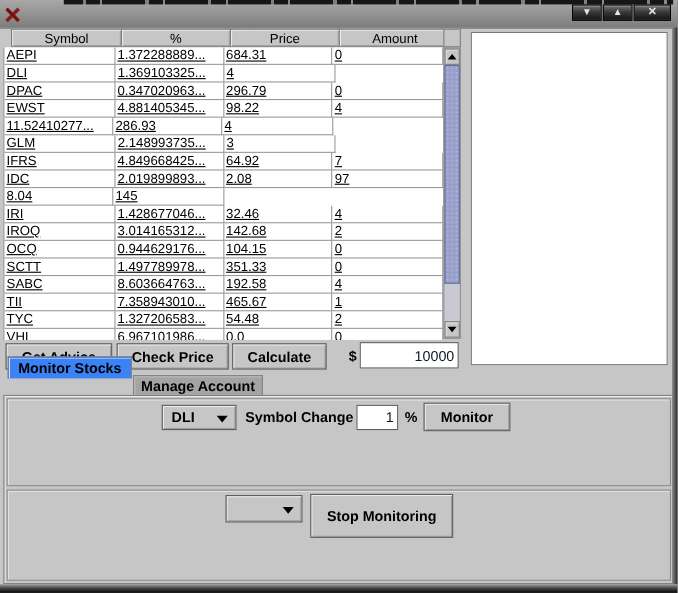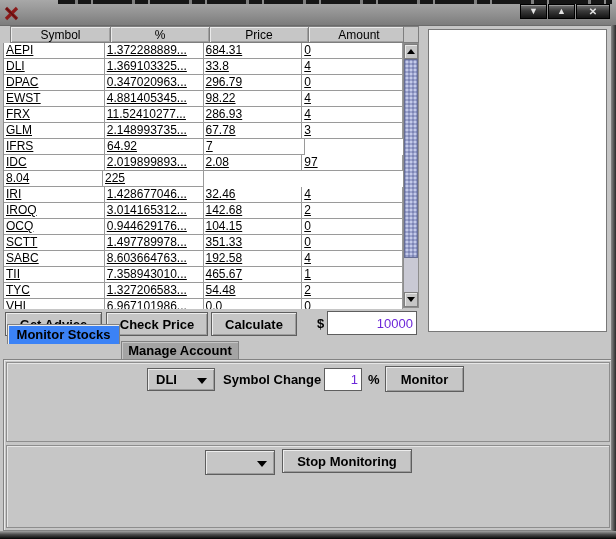--- a/index.html
+++ b/index.html
@@ -46,21 +46,21 @@
   .sthumb{position:absolute;left:0;top:15px;width:14px;height:199px;box-sizing:border-box;
     border:1px solid #666d93;background-color:#9aa2cd;
     background-image:radial-gradient(#c4cae9 26%,transparent 27%),radial-gradient(#7d85b5 26%,transparent 27%);
     background-size:4px 4px;background-position:0 0,2px 2px;}
   
   .btn{position:absolute;background:#c6c6c6;border:1px solid #5e5e5e;box-sizing:border-box;
     box-shadow:inset 1px 1px 0 #ededed, inset -1px -1px 0 #9c9c9c;
     display:flex;align-items:center;justify-content:center;
     font-weight:bold;font-size:13px;color:#000;cursor:default;}
   .tfield{position:absolute;background:#fff;border:1px solid #5e5e5e;box-sizing:border-box;
-    font-family:"Liberation Sans",sans-serif;font-size:13px;text-align:right;padding:0 3px;outline:none;color:#6d28d9;}
+    font-family:"Liberation Sans",sans-serif;font-size:13px;text-align:right;padding:0 3px;outline:none;color:#0f172a;}
   .lbl{position:absolute;font-weight:bold;font-size:13px;white-space:nowrap;}
   .combo{position:absolute;background:#c6c6c6;border:1px solid #5e5e5e;box-sizing:border-box;
     box-shadow:inset 1px 1px 0 #ededed, inset -1px -1px 0 #9c9c9c;
     display:flex;align-items:center;font-weight:bold;font-size:13px;padding-left:8px;}
   .combo .arrow{position:absolute;right:7px;top:50%;margin-top:-2px;width:0;height:0;
     border:5px solid transparent;border-top:6px solid #000;}
   .btn-get{left:5px;top:312px;width:97px;height:24px;}
   .btn-check{left:106px;top:312px;width:102px;height:24px;}
   .btn-calc{left:211px;top:312px;width:86px;height:24px;}
   .lbl-dollar{left:317px;top:316px;}
@@ -80,21 +80,21 @@
   .subpanel{position:absolute;background:#c6c6c6;border:1px solid #8d8d8d;box-sizing:border-box;
     box-shadow:inset 1px 1px 0 #e6e6e6;}
   .panelA{left:6px;top:362px;width:604px;height:80px;}
   .panelB{left:6px;top:445px;width:604px;height:83px;}
   .combo-stock{left:147px;top:368px;width:68px;height:23px;}
   .lbl-pct{left:223px;top:372px;}
   .fld-pct{left:324px;top:368px;width:38px;height:23px;}
   .lbl-unit{left:368px;top:372px;}
   .btn-monitor{left:385px;top:366px;width:79px;height:26px;}
   .combo-empty{left:205px;top:450px;width:70px;height:25px;}
-  .btn-stop{left:282px;top:449px;width:130px;height:24px;}
+  .btn-stop{left:282px;top:449px;width:130px;height:40px;}
   
   .edge-bottom{position:absolute;left:0;top:531px;width:616px;height:8px;
     background:linear-gradient(180deg,#a2a2a2,#4a4a4a 45%,#050505);}
   .edge-right{position:absolute;left:611px;top:25px;width:5px;height:506px;
     background:linear-gradient(90deg,#8a8a8a,#2a2a2a);}
 </style>
 </head>
 <body>
 
 <div id="win">
@@ -132,68 +132,66 @@
       <div class="trow">
         <span class="td c0">AEPI</span>
         <span class="td c1">1.372288889...</span>
         <span class="td c2">684.31</span>
         <span class="td c3">0</span>
       </div>
 
       <div class="trow">
         <span class="td c0">DLI</span>
         <span class="td c1">1.369103325...</span>
-        <span class="td c2">33.8</span>
         <span class="td c3">4</span>
       </div>
 
       <div class="trow">
         <span class="td c0">DPAC</span>
         <span class="td c1">0.347020963...</span>
         <span class="td c2">296.79</span>
         <span class="td c3">0</span>
       </div>
 
       <div class="trow">
         <span class="td c0">EWST</span>
         <span class="td c1">4.881405345...</span>
         <span class="td c2">98.22</span>
         <span class="td c3">4</span>
       </div>
 
       <div class="trow">
-        <span class="td c0">FRX</span>
         <span class="td c1">11.52410277...</span>
         <span class="td c2">286.93</span>
         <span class="td c3">4</span>
       </div>
 
       <div class="trow">
         <span class="td c0">GLM</span>
         <span class="td c1">2.148993735...</span>
-        <span class="td c2">67.78</span>
         <span class="td c3">3</span>
       </div>
 
       <div class="trow">
         <span class="td c0">IFRS</span>
+        <span class="td c1">4.849668425...</span>
         <span class="td c2">64.92</span>
         <span class="td c3">7</span>
       </div>
 
       <div class="trow">
         <span class="td c0">IDC</span>
         <span class="td c1">2.019899893...</span>
         <span class="td c2">2.08</span>
         <span class="td c3">97</span>
       </div>
 
       <div class="trow">
         <span class="td c2">8.04</span>
-        <span class="td c3">225</span>
+        <span class="td c3">145</span>
       </div>
 
       <div class="trow">
         <span class="td c0">IRI</span>
         <span class="td c1">1.428677046...</span>
         <span class="td c2">32.46</span>
         <span class="td c3">4</span>
       </div>
 
       <div class="trow">

